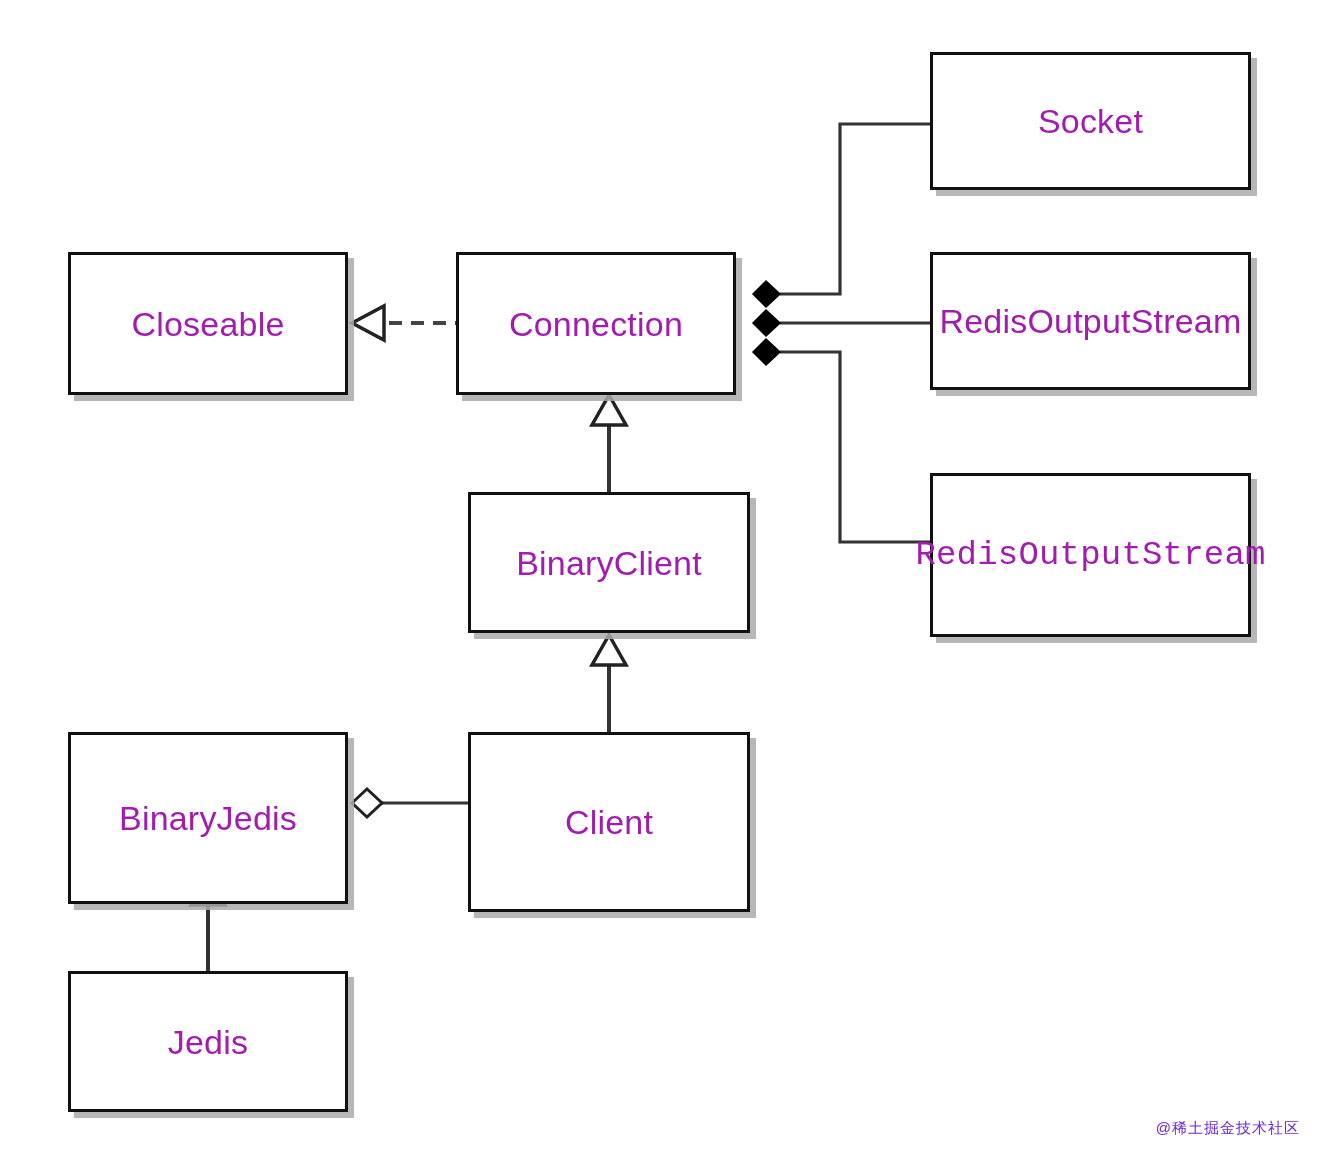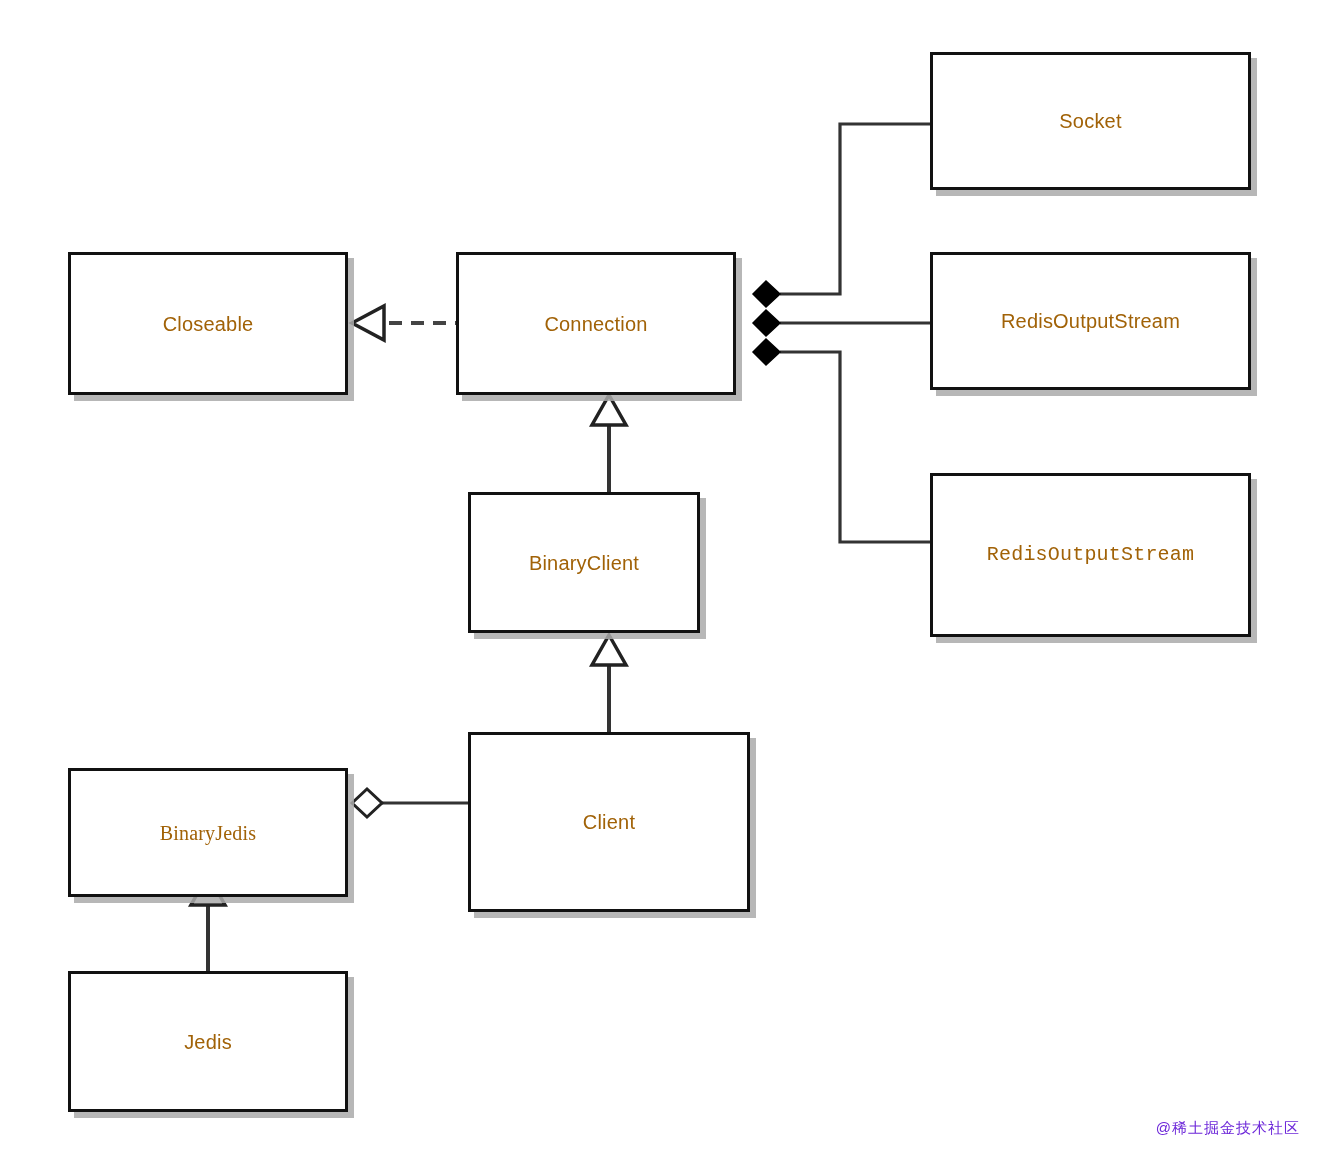--- a/index.html
+++ b/index.html
@@ -23,22 +23,22 @@
     box-sizing: border-box;
     background: #ffffff;
     border: 3px solid #111111;
     box-shadow: 6px 6px 0 0 rgba(170,170,170,0.85);
     display: flex;
     align-items: center;
     justify-content: center;
     z-index: 3;
   }
   .uml-box .label {
-    font-size: 20px;
-    color: #a16207;
+    font-size: 34px;
+    color: #a21caf;
     line-height: 1;
     letter-spacing: 0.2px;
     white-space: nowrap;
     user-select: none;
   }
   .edge-layer {
     position: absolute;
     left: 0;
     top: 0;
     width: 1326px;
@@ -119,25 +119,25 @@
   </div>
 
   <div class="uml-box" id="box-redisinputstream" style="left: 930px; top: 252px; width: 321px; height: 138px;">
     <span class="label">RedisOutputStream</span>
   </div>
 
   <div class="uml-box" id="box-redisoutputstream" style="left: 930px; top: 473px; width: 321px; height: 164px; font-family: Liberation Mono, monospace;">
     <span class="label">RedisOutputStream</span>
   </div>
 
-  <div class="uml-box" id="box-binaryclient" style="left: 468px; top: 492px; width: 232px; height: 141px;">
+  <div class="uml-box" id="box-binaryclient" style="left: 468px; top: 492px; width: 282px; height: 141px;">
     <span class="label">BinaryClient</span>
   </div>
 
-  <div class="uml-box" id="box-binaryjedis" style="left: 68px; top: 768px; width: 280px; height: 129px; font-family: Liberation Serif, serif;">
+  <div class="uml-box" id="box-binaryjedis" style="left: 68px; top: 732px; width: 280px; height: 172px;">
     <span class="label">BinaryJedis</span>
   </div>
 
   <div class="uml-box" id="box-client" style="left: 468px; top: 732px; width: 282px; height: 180px;">
     <span class="label">Client</span>
   </div>
 
   <div class="uml-box" id="box-jedis" style="left: 68px; top: 971px; width: 280px; height: 141px;">
     <span class="label">Jedis</span>
   </div>

